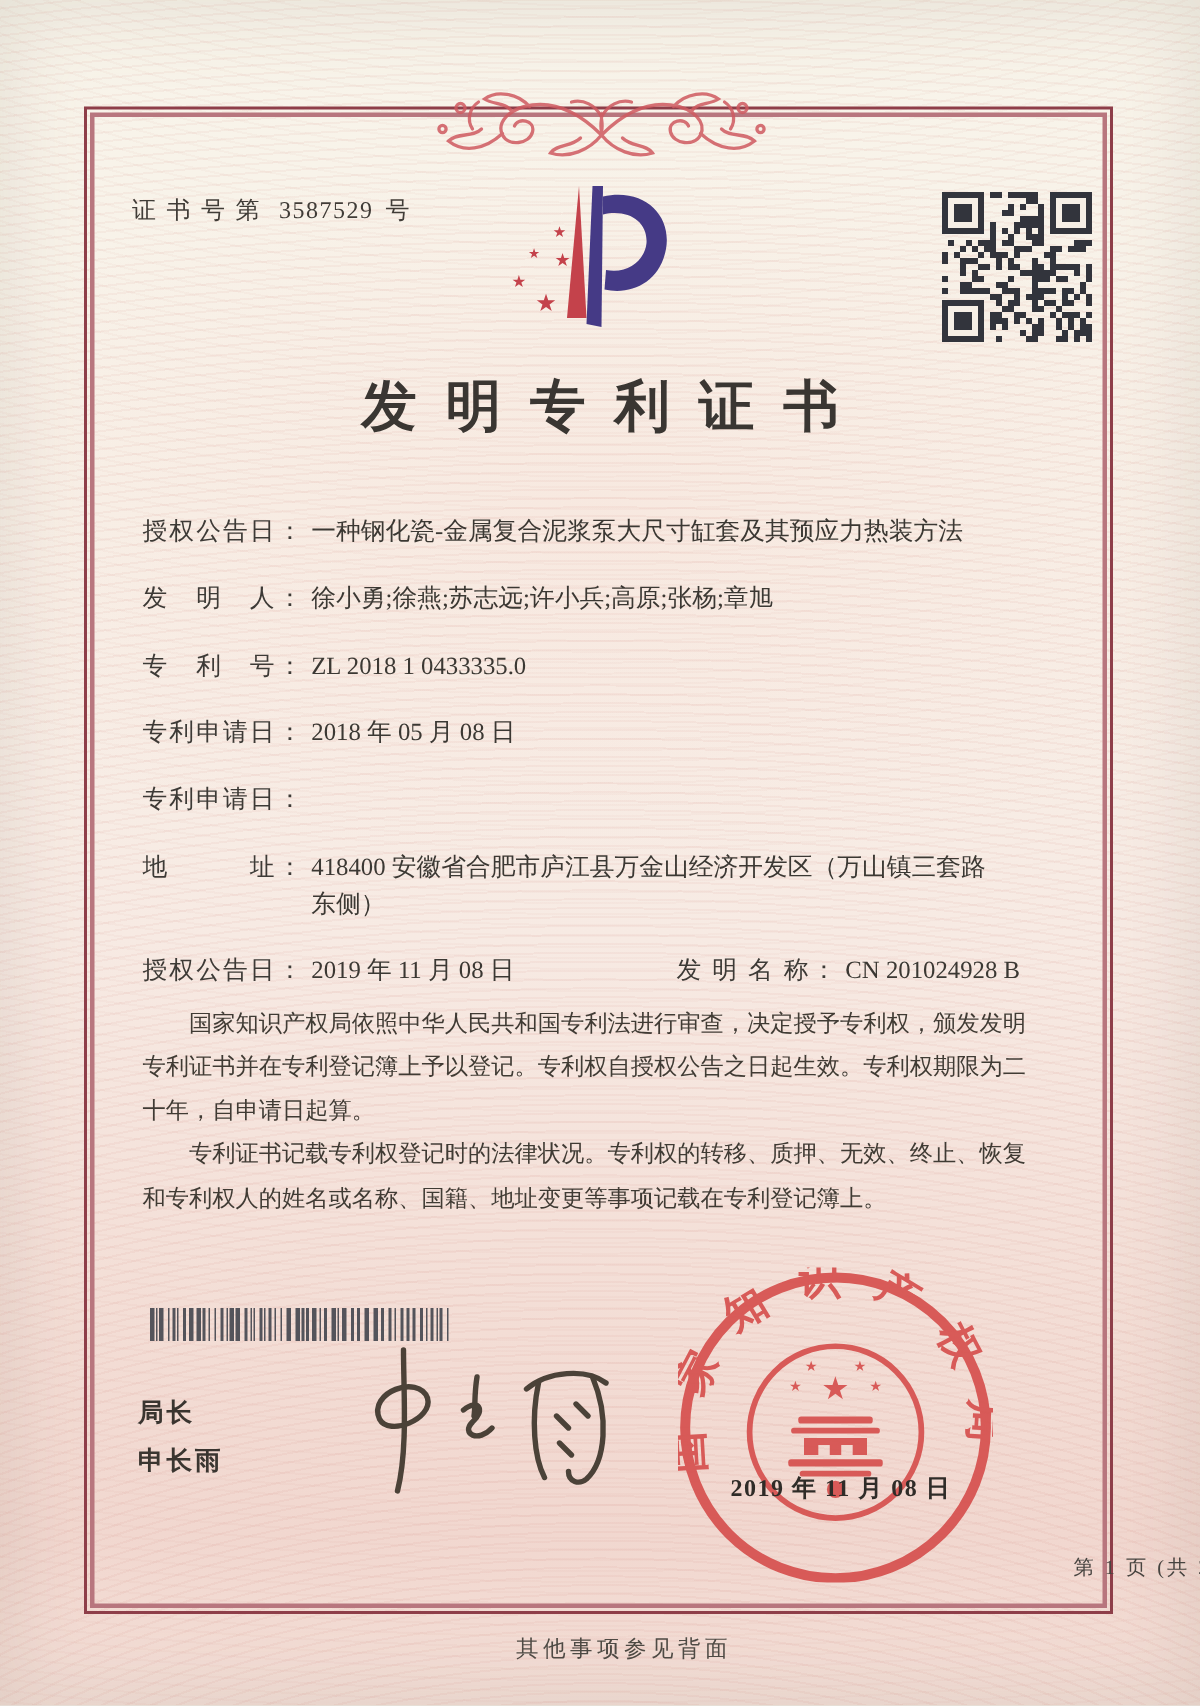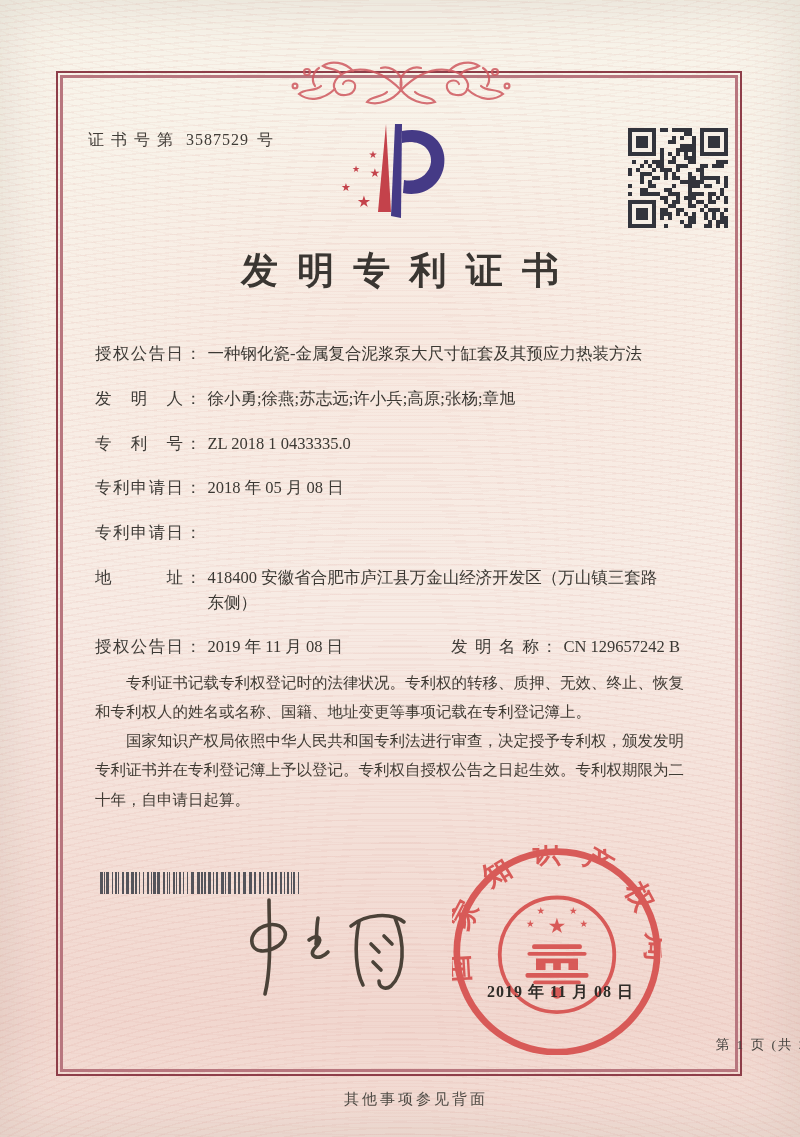--- a/index.html
+++ b/index.html
@@ -348,28 +348,28 @@
     </div>
     <div class="row row-grant">
       <span class="pair">
         <span class="flabel">授权公告日</span>
           <span class="colon">：</span>
         <span class="fvalue">2019 年 11 月 08 日</span>
       </span>
       <span class="pair">
         <span class="flabel">发明名称</span>
           <span class="colon">：</span>
-        <span class="fvalue">CN 129657242 B</span>
+        <span class="fvalue">CN 201024928 B</span>
       </span>
     </div>
   </div>
 
   <div class="abs paras">
+    <p>国家知识产权局依照中华人民共和国专利法进行审查，决定授予专利权，颁发发明专利证书并在专利登记簿上予以登记。专利权自授权公告之日起生效。专利权期限为二十年，自申请日起算。</p>
     <p>专利证书记载专利权登记时的法律状况。专利权的转移、质押、无效、终止、恢复和专利权人的姓名或名称、国籍、地址变更等事项记载在专利登记簿上。</p>
-    <p>国家知识产权局依照中华人民共和国专利法进行审查，决定授予专利权，颁发发明专利证书并在专利登记簿上予以登记。专利权自授权公告之日起生效。专利权期限为二十年，自申请日起算。</p>
   </div>
 
   <div class="abs barcode" id="barcode">
       <i style="width:3px;background:#54545b;margin-right:1px"></i>
       <i style="width:1px;background:#54545b;margin-right:1px"></i>
       <i style="width:3px;background:#54545b;margin-right:3px"></i>
       <i style="width:1px;background:#54545b;margin-right:2px"></i>
       <i style="width:2px;background:#54545b;margin-right:1px"></i>
       <i style="width:1px;background:#54545b;margin-right:3px"></i>
       <i style="width:2px;background:#54545b;margin-right:2px"></i>
@@ -411,20 +411,24 @@
       <i style="width:2px;background:#54545b;margin-right:2px"></i>
       <i style="width:2px;background:#54545b;margin-right:3px"></i>
       <i style="width:2px;background:#54545b;margin-right:2px"></i>
       <i style="width:1px;background:#54545b;margin-right:2px"></i>
       <i style="width:2px;background:#54545b;margin-right:2px"></i>
       <i style="width:1px;background:#54545b;margin-right:1px"></i>
       <i style="width:2px;background:#54545b;margin-right:3px"></i>
       <i style="width:1px;background:#54545b;margin-right:3px"></i>
     </div>
 
+  <div class="abs officer">
+    <div>局长</div>
+    <div>申长雨</div>
+  </div>
 
   <svg class="abs signature" viewBox="0 0 190 110">
     <g stroke="#4b4238" stroke-width="3.6" fill="none" stroke-linecap="round" stroke-linejoin="round">
       <path d="M30,58 C22,40 56,28 62,44 C66,58 36,70 30,58"></path>
       <path d="M46,12 C46,40 49,78 42,106"></path>
       <path d="M95,30 C93,42 94,50 93,56"></path>
       <path d="M86,52 C96,44 101,52 92,60 C84,68 96,74 105,64"></path>
       <path d="M128,38 C142,26 168,24 181,34"></path>
       <path d="M136,34 C131,58 133,84 140,97"></path>
       <path d="M172,30 C183,56 181,86 168,98 C163,102 156,100 156,93"></path>

